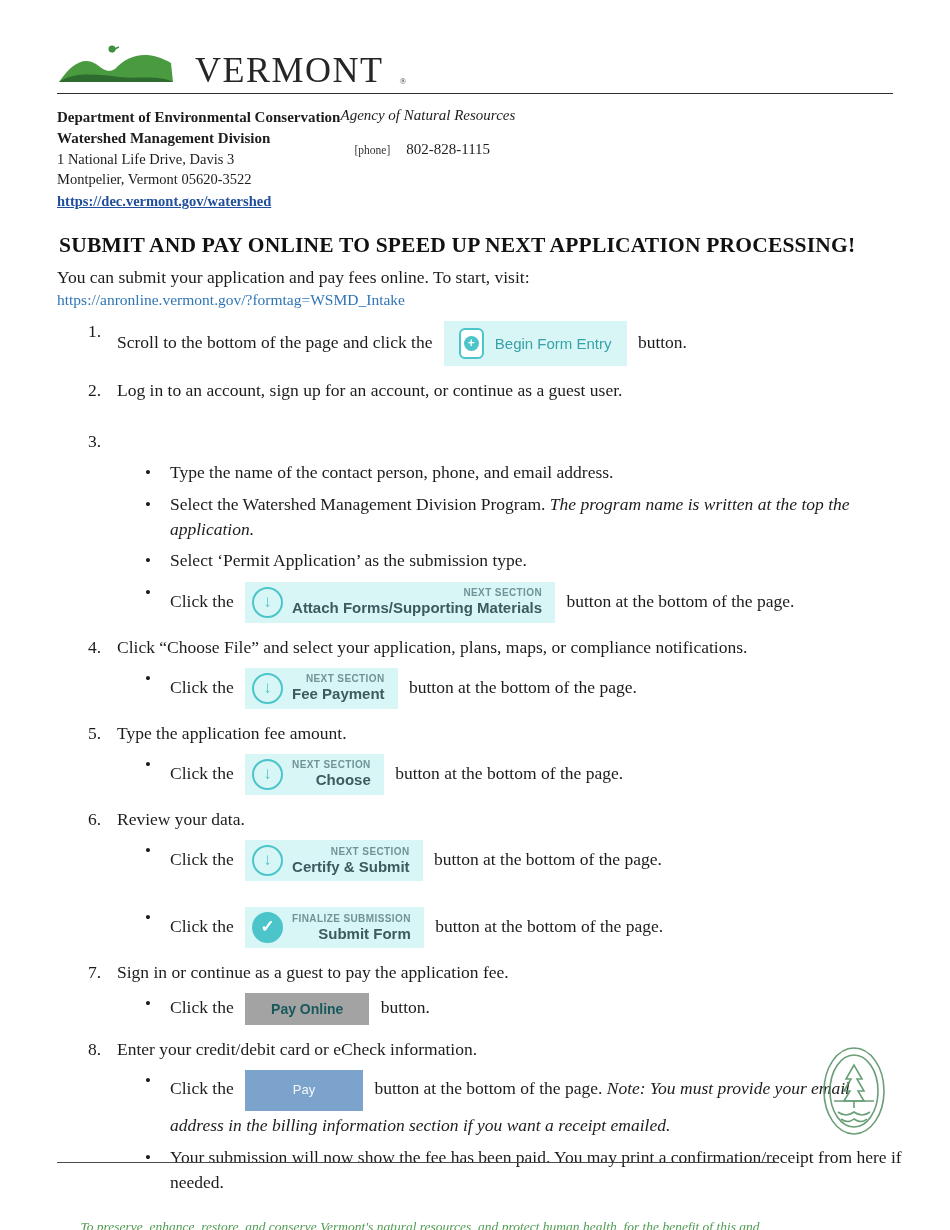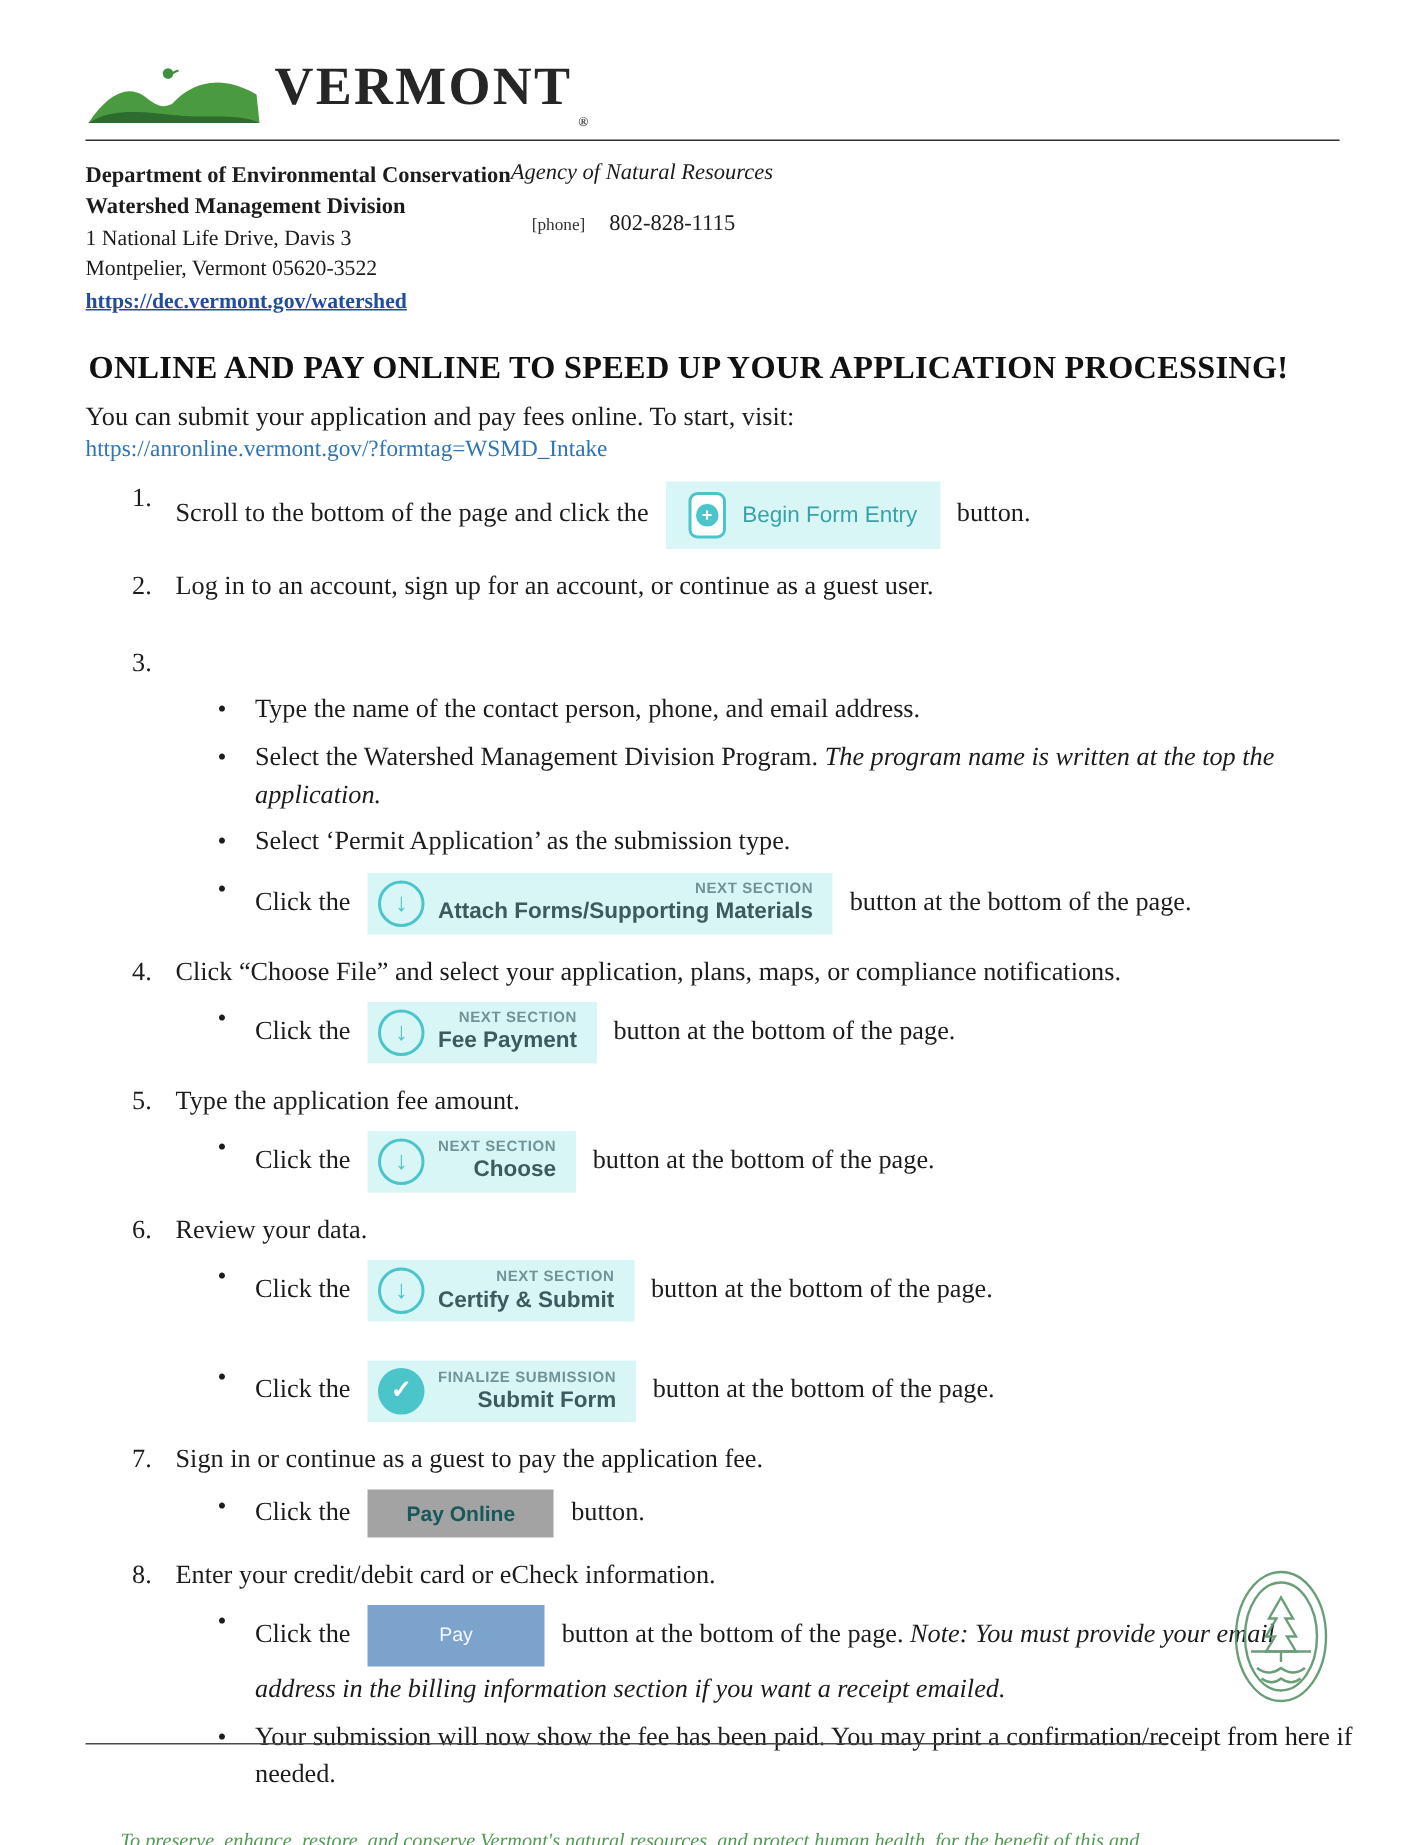--- a/index.html
+++ b/index.html
@@ -2,21 +2,21 @@
 <html><head>
 <meta charset="utf-8">
 <style>
   * { margin:0; padding:0; box-sizing:border-box; }
   html,body { background:#ffffff; }
   .page {
     width:950px; height:1230px; position:relative; background:#fff;
     font-family:"Liberation Serif", serif; color:#1c1c1c; overflow:hidden;
   }
   
-  .logo-row { display:flex; gap:8px; padding:42px 57px 0 57px;font-weight:bold; }
+  .logo-row { display:flex; align-items:flex-end; gap:20px; padding:42px 57px 0 57px; }
   .logo-word { font-size:36px; letter-spacing:1.5px; color:#262626; line-height:0.85; }
   .reg-mark { font-size:9px; color:#444; align-self:flex-end; margin-left:-4px; }
   .rule-top { border:none; border-top:1.5px solid #2f2f2f; margin:7px 57px 0 57px; }
   .header-cols { display:flex; justify-content:flex-start; margin:13px 57px 0 57px; }
   .header-left { font-size:14.5px; line-height:1.4; }
   .hl-bold { font-weight:bold; font-size:15px; }
   .site-link { color:#1f4e9c; font-weight:bold; text-decoration:underline; font-size:14.5px; cursor:pointer; display:inline-block; margin-top:1px; }
   .header-right { width:250px; padding-right:10px; font-size:15px; }
   .agency { font-style:italic; margin-bottom:17px; }
   .phone-row { padding-left:14px; }
@@ -88,21 +88,21 @@
     </div>
     <div class="header-right">
       <div class="agency">Agency of Natural Resources</div>
       <div class="phone-row">
         <span class="phone-label">[phone]</span><span class="phone-num">802-828-1115</span>
       </div>
     </div>
   </div>
 
   
-  <h1 class="title">ONLINE AND PAY ONLINE TO SPEED UP YOUR APPLICATION PROCESSING!</h1>
+  <h1 class="title">SUBMIT AND PAY ONLINE TO SPEED UP NEXT APPLICATION PROCESSING!</h1>
   <p class="intro">You can submit your application and pay fees online. To start, visit:</p>
   <a class="intro-link">https://anronline.vermont.gov/?formtag=WSMD_Intake</a>
 
   
   <div class="steps">
 
     <div class="step">
       <span class="num">1.</span>
       <span class="step-body">
         <span>Scroll to the bottom of the page and click the</span>

